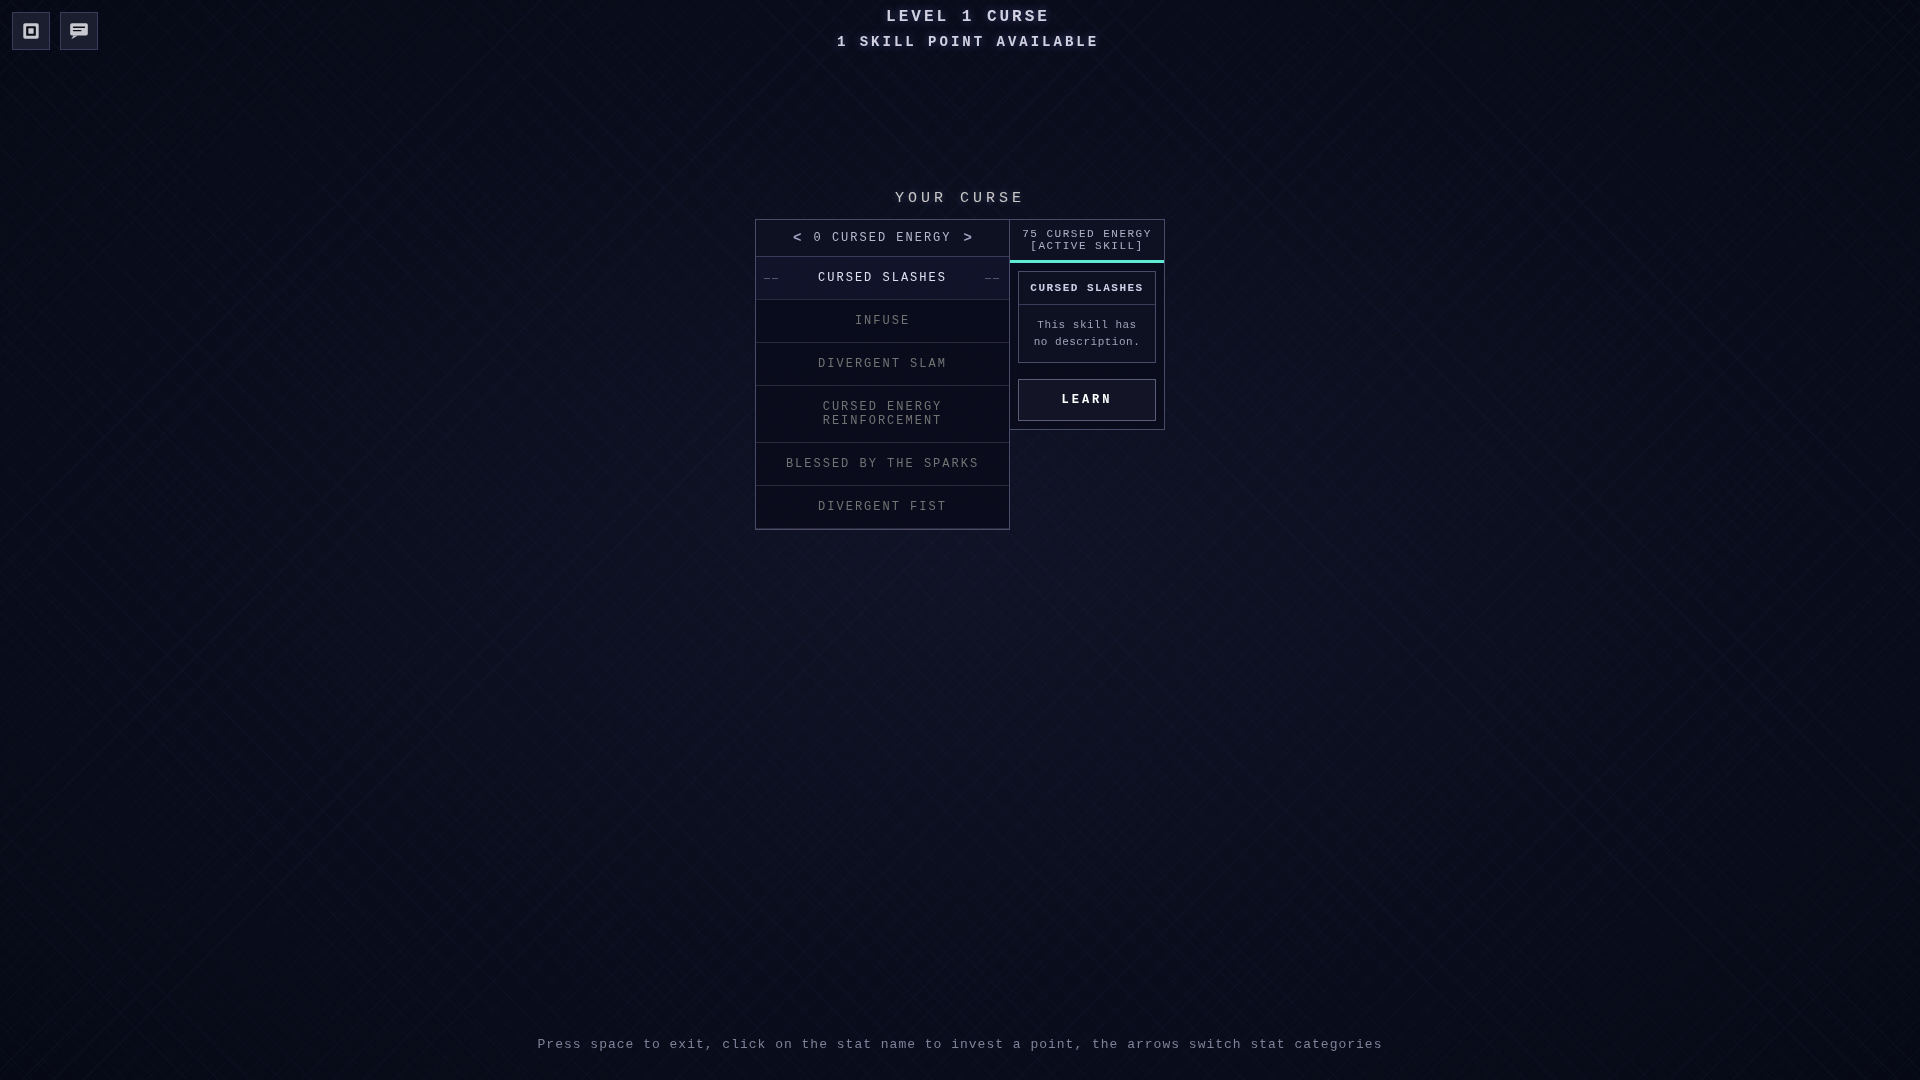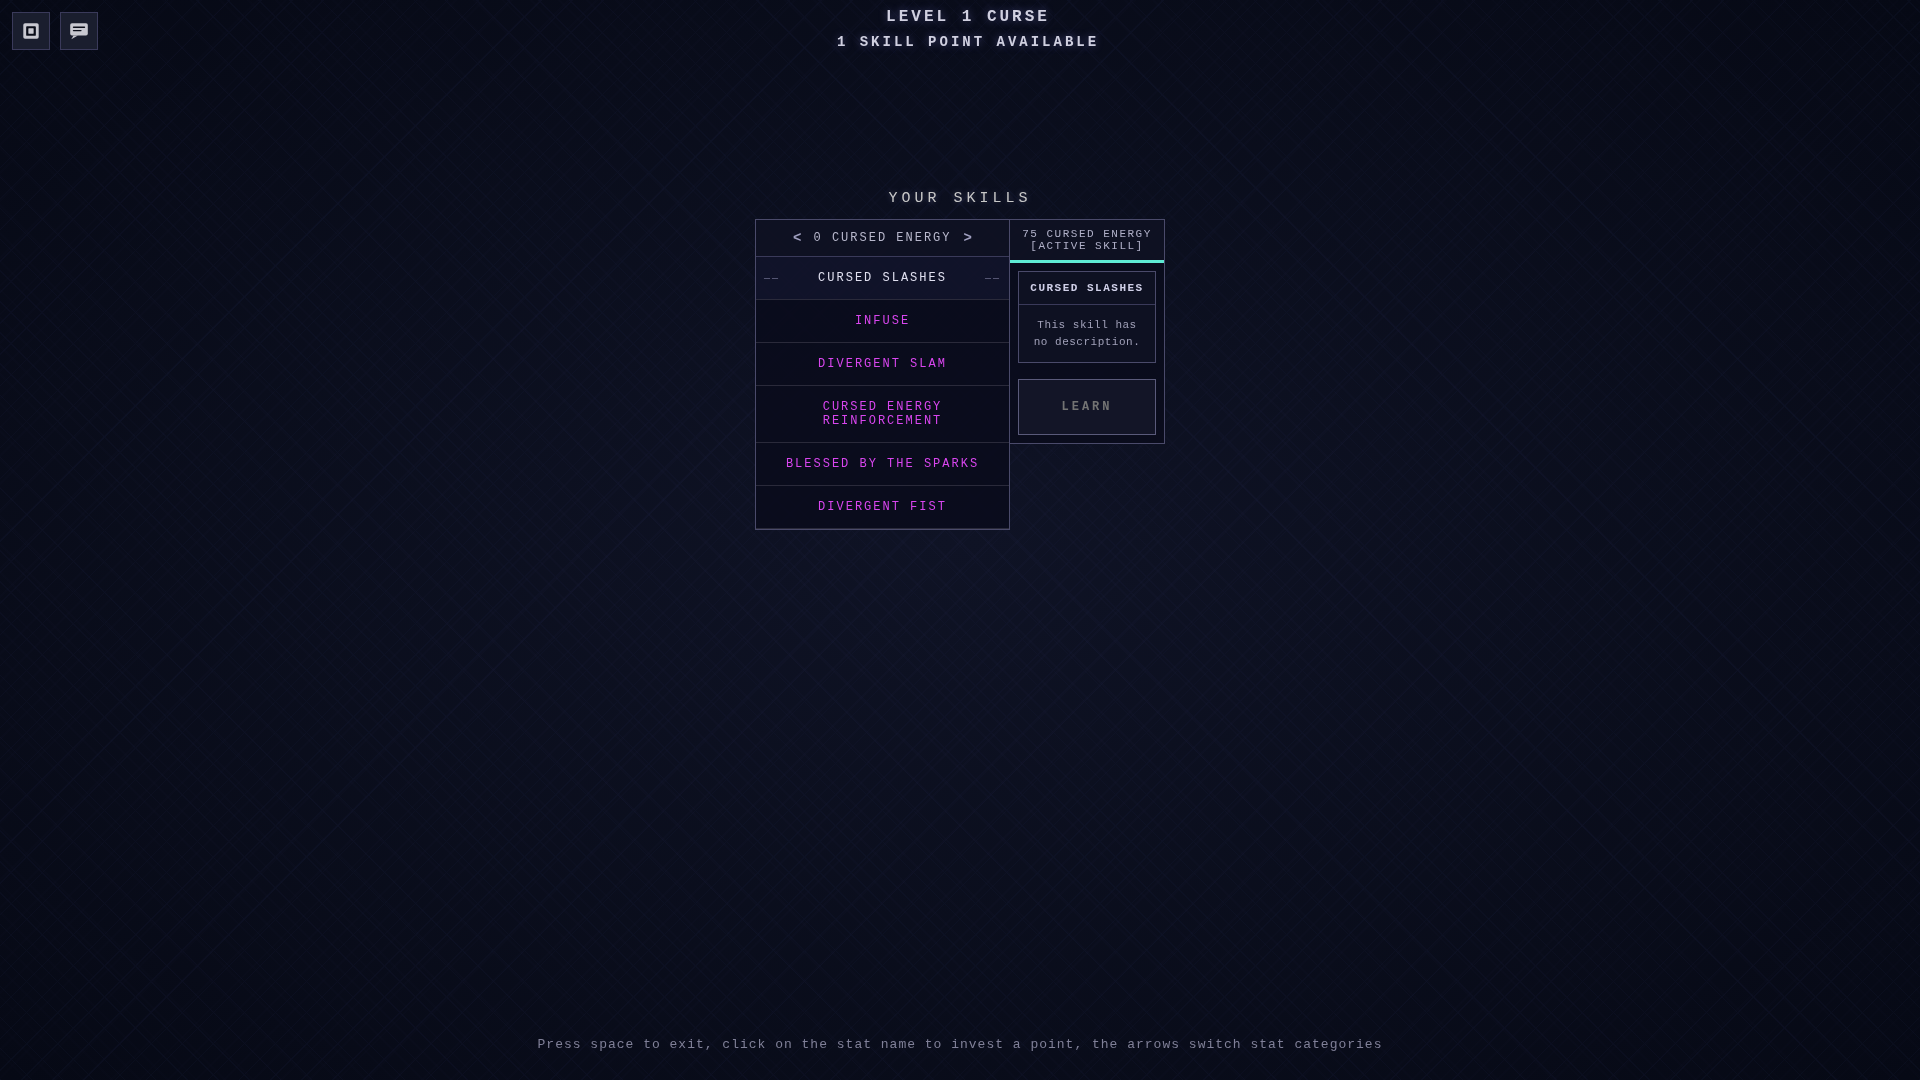--- a/index.html
+++ b/index.html
@@ -151,21 +151,21 @@
       color: #b8b8cc;
     }
 
     .skill-item {
       padding: 14px 12px;
       border-bottom: 1px solid #2a2a3a;
       text-align: center;
       cursor: pointer;
       font-size: 12px;
       letter-spacing: 2px;
-      color: #d946ef;
+      color: #737373;
       transition: background 0.15s;
       position: relative;
     }
 
     .skill-item.selected {
       color: #e0e0f0;
       background: rgba(60, 60, 120, 0.15);
     }
 
     .skill-item.selected::before,
@@ -240,24 +240,24 @@
       color: #a0a0b8;
       text-align: center;
       flex: 1;
       letter-spacing: 0.5px;
     }
 
     .learn-btn {
       display: block;
       width: calc(100% - 16px);
       margin: 8px;
-      padding: 20px 0;
+      padding: 13px 0;
       background: rgba(20, 22, 40, 0.95);
       border: 1px solid #5a5a7a;
-      color: #737373;
+      color: #ffffff;
       font-size: 12px;
       letter-spacing: 3px;
       font-weight: bold;
       cursor: pointer;
       text-align: center;
       font-family: 'Courier New', Courier, monospace;
       transition: background 0.15s;
     }
 
     .bottom-hint {
@@ -328,21 +328,21 @@
     </div>
   </div>
 
   <div class="header">
     <div class="header-title">LEVEL 1 CURSE</div>
     <div class="header-subtitle">1 SKILL POINT AVAILABLE</div>
   </div>
 
   <div class="main-container">
 
-    <div class="your-skills-label">YOUR SKILLS</div>
+    <div class="your-skills-label">YOUR CURSE</div>
 
     <div class="skills-layout">
 
       <div class="skills-panel">
 
         <div class="energy-nav">
           <span class="nav-arrow">&lt;</span>
           <span class="energy-label">0 CURSED ENERGY</span>
           <span class="nav-arrow">&gt;</span>
         </div>

